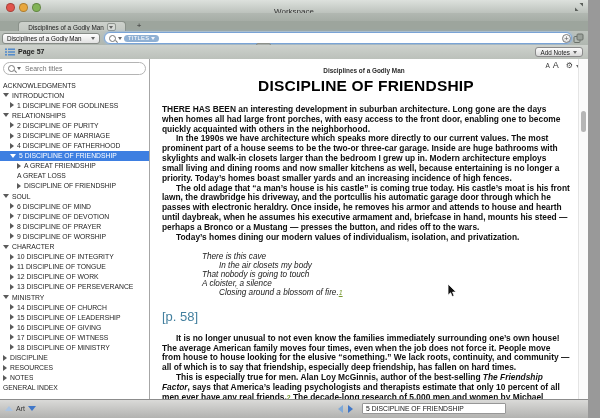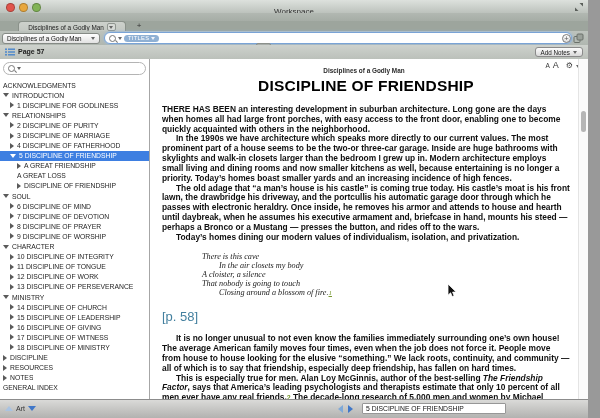--- a/index.html
+++ b/index.html
@@ -81,21 +81,21 @@
   .runhead{font-size:6.4px;font-weight:bold;color:#2a2a2a;line-height:13px;}
   .textctrls{position:absolute;right:8px;top:0;display:flex;align-items:baseline;gap:3px;line-height:13px;}
   .fsmall{font-size:6.5px;color:#333;} .flarge{font-size:9px;color:#333;}
   .gear{font-family:"DejaVu Sans",sans-serif;font-size:8px;color:#444;margin-left:4px;}
   .doc{position:absolute;top:13px;left:12px;right:18px;bottom:0;overflow:hidden;}
   .doc h1{font-size:15.5px;font-weight:bold;color:#000;text-align:center;margin:5px 0 10px 0;letter-spacing:.2px;}
   .para{font-size:8.4px;line-height:1.17;color:#101010;margin:0;font-weight:bold;}
   .para.ind{text-indent:14px;}
   .it{font-style:italic;}
   .fn{color:#76972f;font-size:7px;text-decoration:underline;}
-  .poem{margin:9px 0 12px 40px;font-style:italic;color:#1a1a1a;font-family:Liberation Serif, serif;}
+  .poem{margin:9px 0 12px 40px;font-style:italic;color:#1a1a1a;}
   .poem-line{font-size:8.2px;line-height:1.1;}
   .poem-line.pi{padding-left:17px;}
   .pageref{color:#44809f;font-size:13px;margin:12px 0 10px 0;}
 
   .scrollbar{position:absolute;right:0;top:0;bottom:0;width:9px;background:#fbfbfb;border-left:1px solid #e4e4e4;}
   .thumb{position:absolute;top:52px;left:1.5px;width:5px;height:21px;border-radius:3px;background:#b6b6b6;}
 
   
   .statusbar{position:absolute;left:0;right:0;bottom:0;height:18px;
     background:linear-gradient(#dadad8,#b2b2b0);border-top:1px solid #8c8c8c;}
@@ -188,20 +188,21 @@
       <span class="mini-tri"></span>
     </div>
   </div>
 
   <div class="main">
 
     <div class="sidebar">
       <div class="sidesearch">
         <span class="mag"></span>
         <span class="mini-tri"></span>
+        <input placeholder="Search titles" style="">
       </div>
       <div class="toc">
           <div class="toc-row" style="padding-left: 3px;">
             <span class="toc-label">ACKNOWLEDGMENTS</span>
           </div>
           <div class="toc-row" style="padding-left: 3px;">
             <span class="tri tri-d"></span>
             <span class="toc-label">INTRODUCTION</span>
           </div>
           <div class="toc-row" style="padding-left: 10px;">
@@ -334,22 +335,22 @@
       <div class="doc">
         <h1>DISCIPLINE OF FRIENDSHIP</h1>
         <div>
             <p class="para"><span>THERE HAS BEEN an interesting development in suburban architecture. Long gone are the days when homes all had large front porches, with easy access to the front door, enabling one to become quickly acquainted with others in the neighborhood.</span></p>
             <p class="para ind"><span>In the 1990s we have architecture which speaks more directly to our current values. The most prominent part of a house seems to be the two-or three-car garage. Inside are huge bathrooms with skylights and walk-in closets larger than the bedroom I grew up in. Modern architecture employs small living and dining rooms and now smaller kitchens as well, because entertaining is no longer a priority. Today’s homes boast smaller yards and an increasing incidence of high fences.</span></p>
             <p class="para ind"><span>The old adage that “a man’s house is his castle” is coming true today. His castle’s moat is his front lawn, the drawbridge his driveway, and the portcullis his automatic garage door through which he passes with electronic heraldry. Once inside, he removes his armor and attends to house and hearth until daybreak, when he assumes his executive armament and, briefcase in hand, mounts his steed — perhaps a Bronco or a Mustang — presses the button, and rides off to the wars.</span></p>
             <p class="para ind"><span>Today’s homes dining our modern values of individualism, isolation, and privatization.</span></p>
             <div class="poem">
               <div class="poem-line"><span>There is this cave</span></div>
               <div class="poem-line pi"><span>In the air closets my body</span></div>
+              <div class="poem-line"><span>That nobody is going to touch</span></div>
               <div class="poem-line"><span>A cloister, a silence</span></div>
-              <div class="poem-line"><span>That nobody is going to touch</span></div>
               <div class="poem-line pi"><span>Closing around a blossom of fire.</span><span class="fn">1</span></div>
             </div>
             <div class="pageref">[p. 58]</div>
             <p class="para ind"><span>It is no longer unusual to not even know the families immediately surrounding one’s own house! The average American family moves four times, even when the job does not force it. People move from house to house looking for the elusive “something.” We lack roots, continuity, and community — all of which is to say that friendship, especially deep friendship, has fallen on hard times.</span></p>
             <p class="para ind"><span>This is especially true for men. Alan Loy McGinnis, author of the best-selling </span><span class="it">The Friendship Factor</span><span>, says that America’s leading psychologists and therapists estimate that only 10 percent of all men ever have any real friends.</span><span class="fn">2</span><span> The decade-long research of 5,000 men and women by Michael McGill, published in 1985, corroborates this. He reports:</span></p>
           </div>
       </div>
       <div class="scrollbar">
         <div class="thumb"></div>
       </div>

